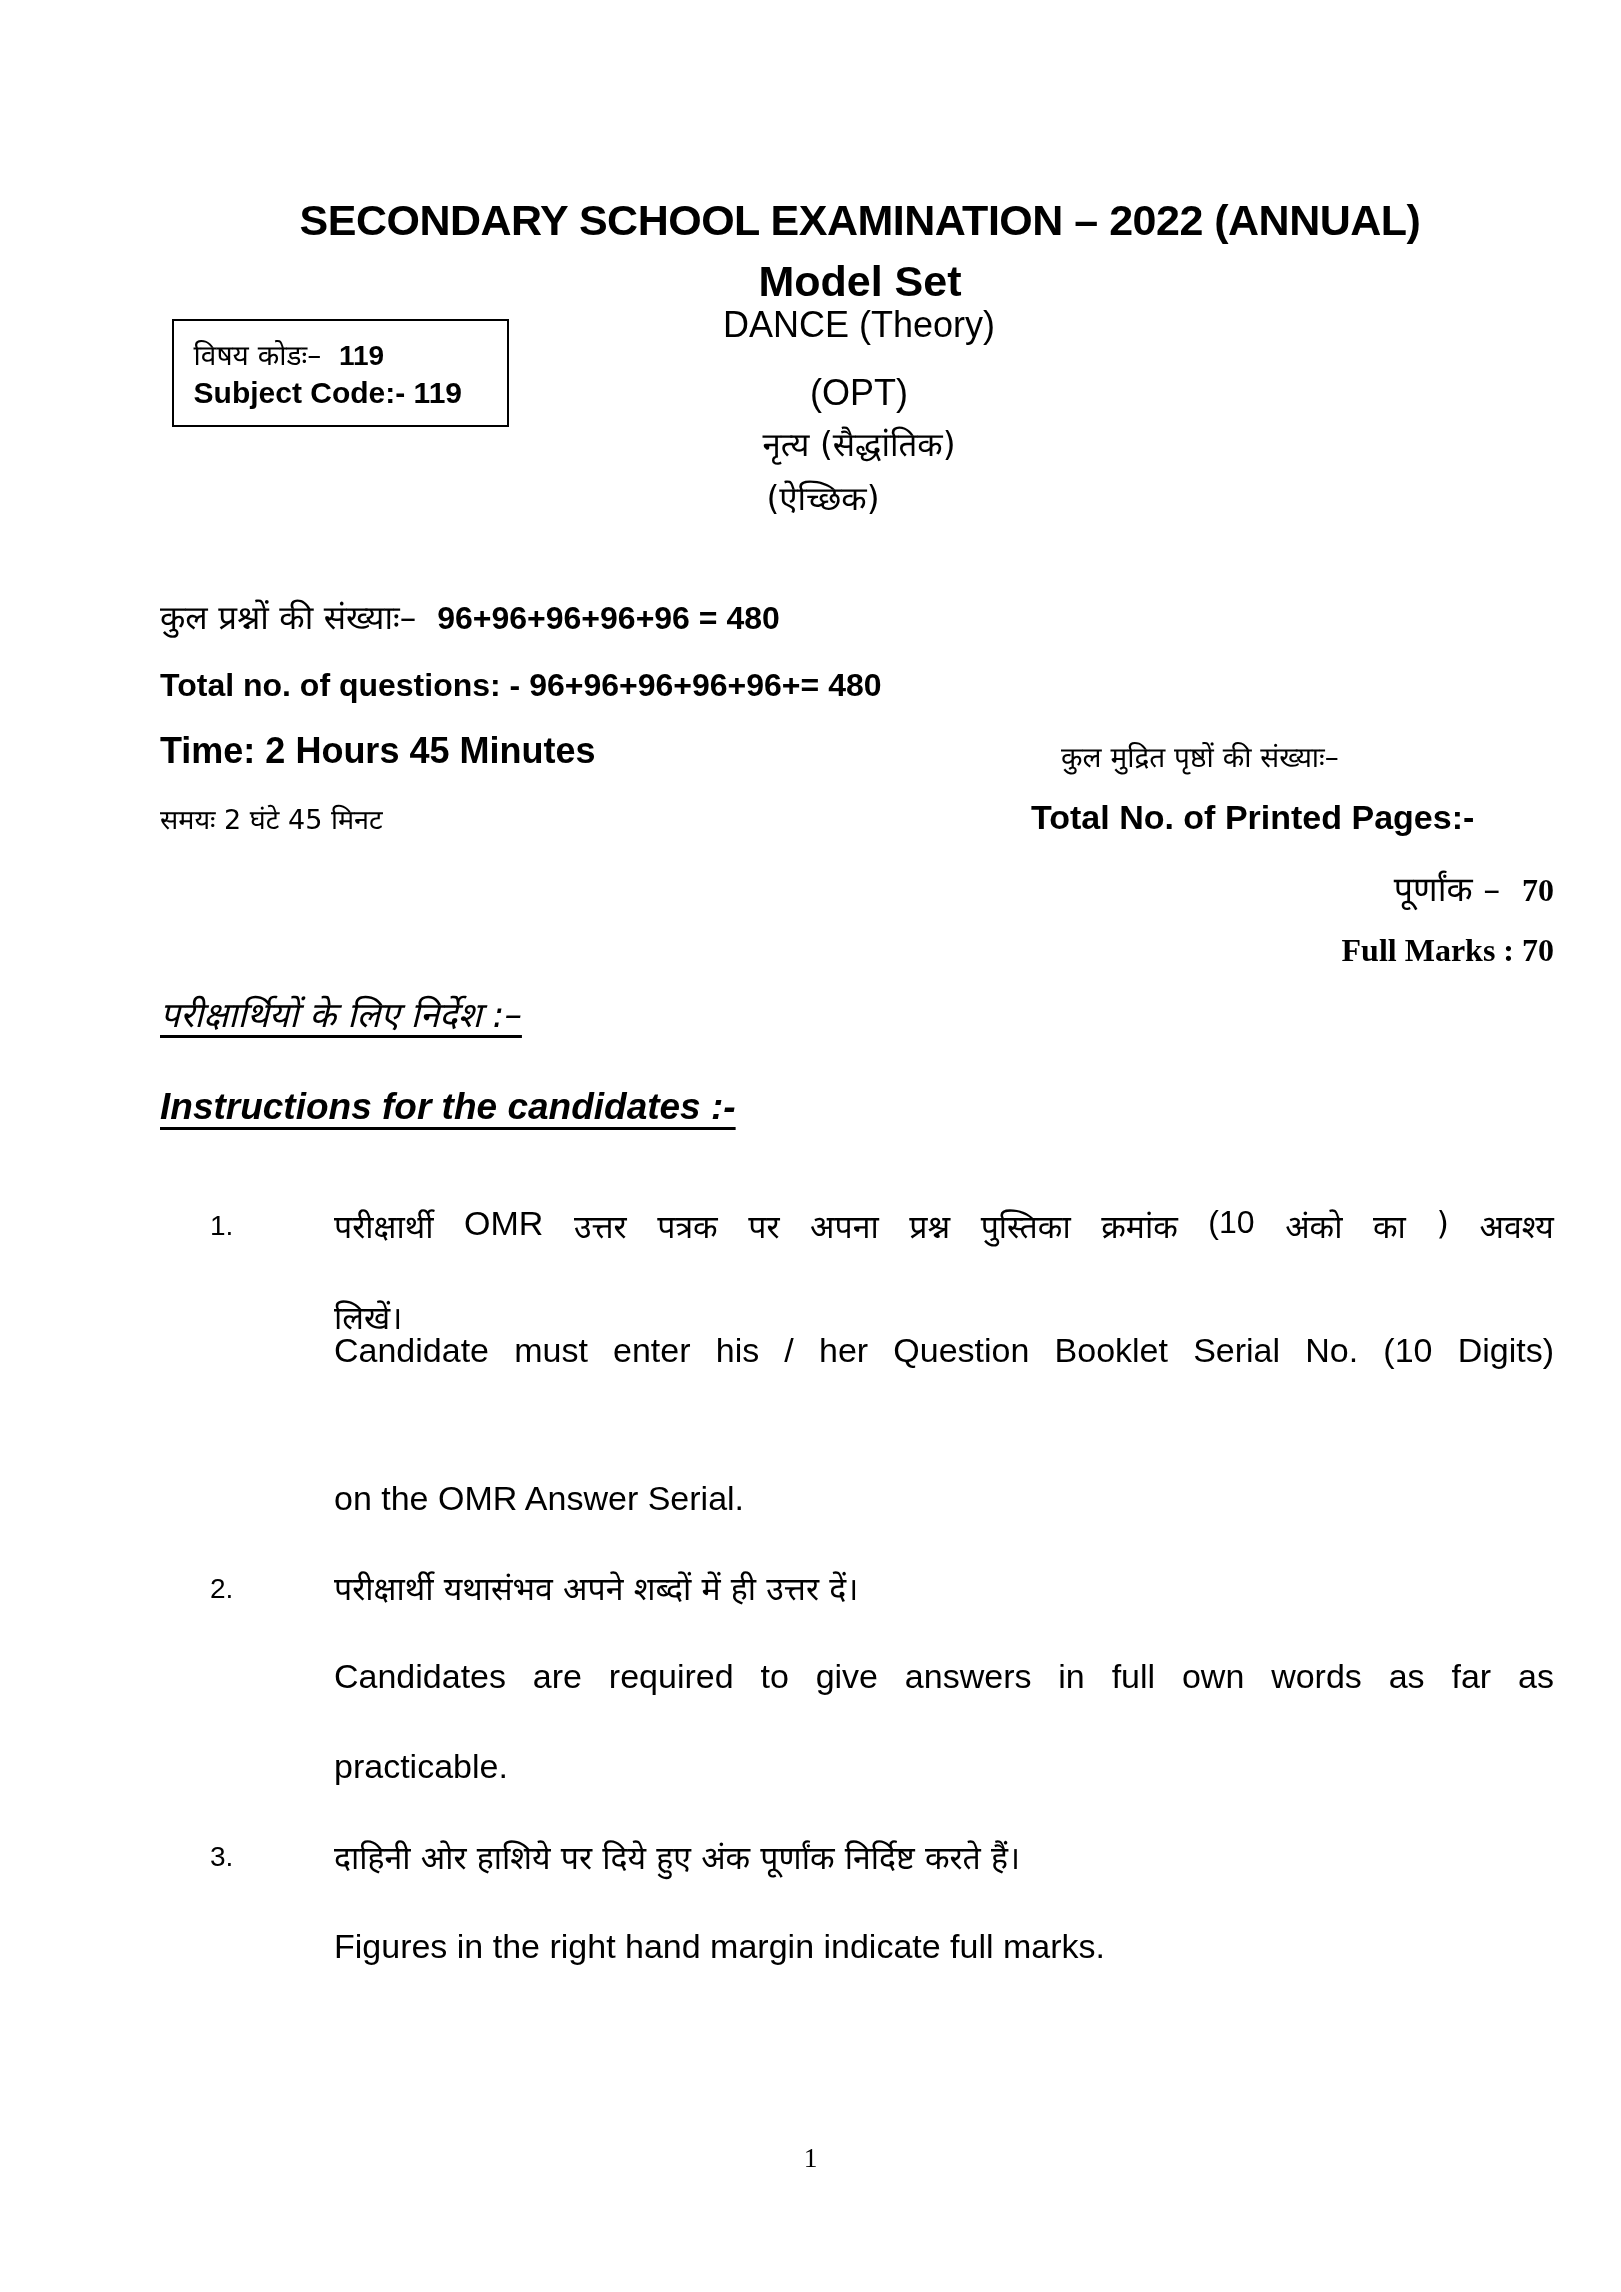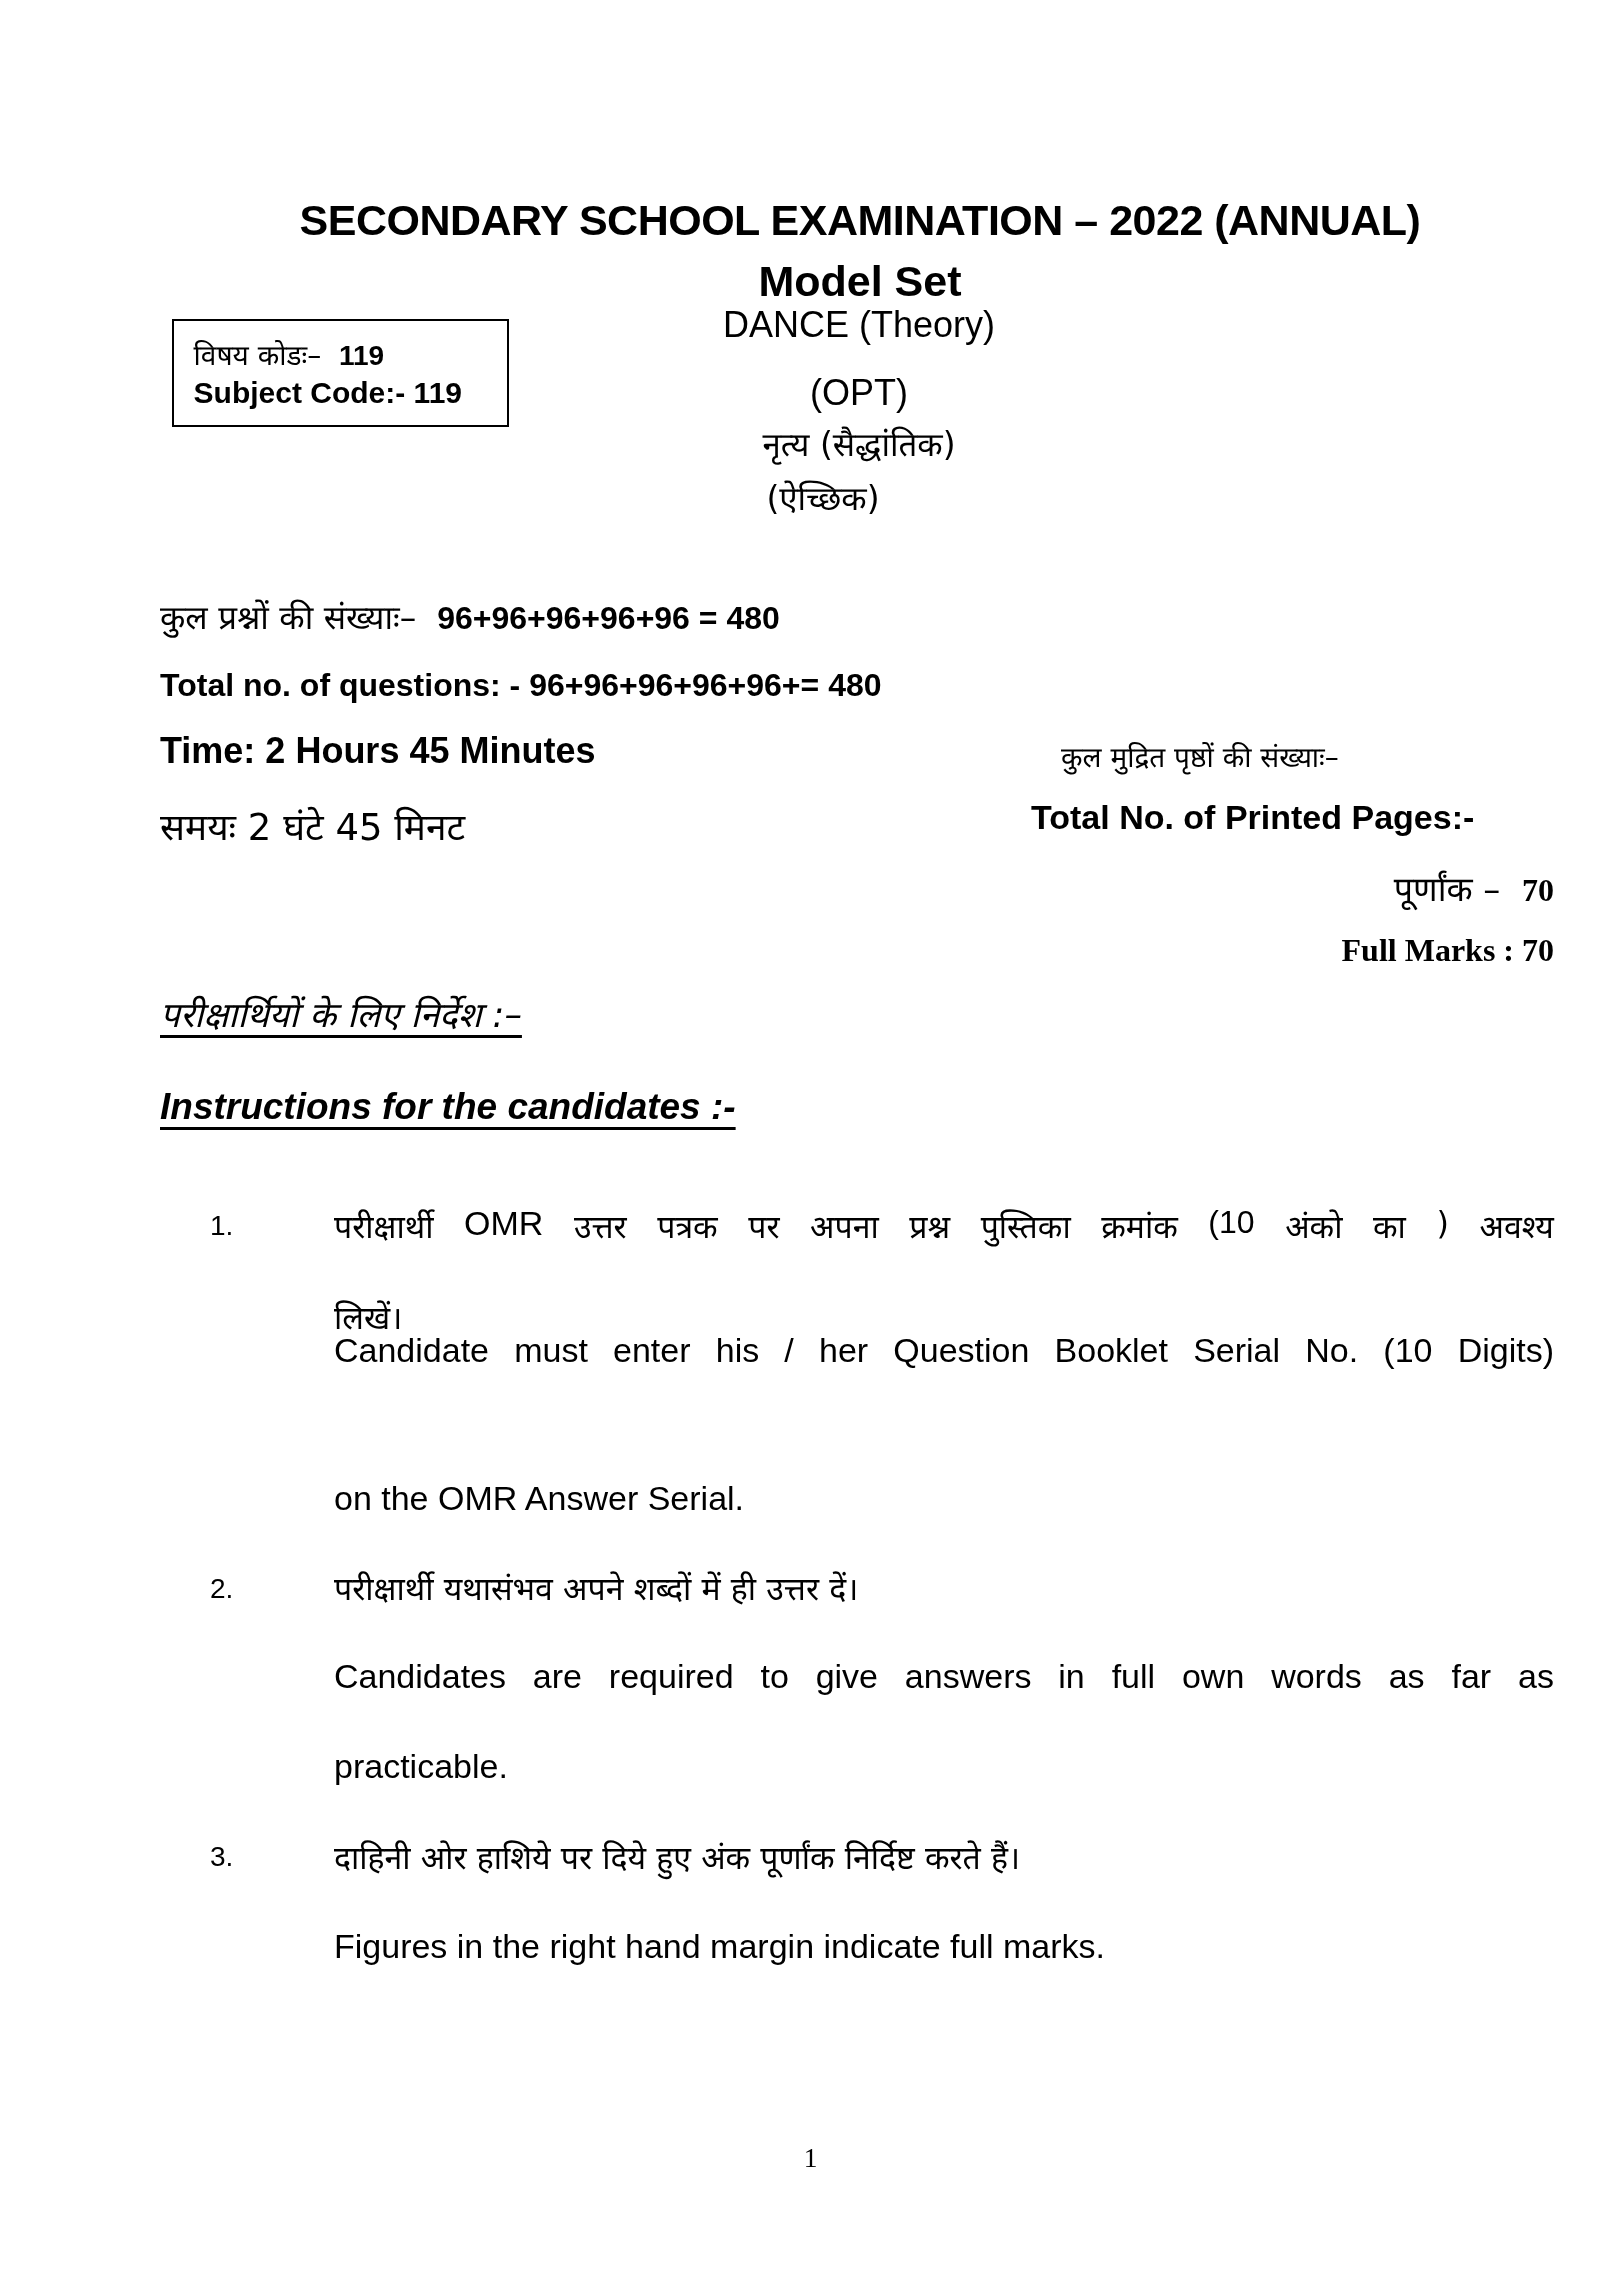--- a/index.html
+++ b/index.html
@@ -12,21 +12,21 @@
     .code-box { left:172px; top:319px; width:337px; height:108px; border:2.9px solid #000; box-sizing:border-box; }
     .code-box .l1 { position:absolute; left:19.6px; top:13.7px; font-size:28px; font-family:"DejaVu Sans", sans-serif; }
     .code-box .l1 b { font-family:"Liberation Sans", sans-serif; font-weight:bold; font-size:28px; }
     .code-box .l2 { position:absolute; left:19.6px; top:55px; font-size:30px; font-weight:bold; }
     .subj { font-size:36px; text-align:center; width:392px; left:663px; }
     .hi { font-family:"DejaVu Sans", sans-serif; }
     .q-hi { left:160px; top:594px; font-size:33px; }
     .q-hi .num { font-family:"Liberation Sans", sans-serif; font-weight:bold; font-size:32px; }
     .q-en { left:160px; top:667px; font-size:32px; font-weight:bold; }
     .time-en { left:160px; top:730px; font-size:36px; font-weight:bold; }
-    .time-hi { left:160px; top:800px; font-size:37px; }
+    .time-hi { left:160px; top:800px; font-size:27px; }
     .pages-hi { left:1061px; top:737px; font-size:28px; }
     .pages-en { left:1031px; top:798px; font-size:34px; font-weight:bold; }
     .marks-hi { right:67px; top:859px; font-size:34px; text-align:right;margin-top:6px; }
     .marks-hi .num { font-family:"Liberation Serif", serif; font-weight:bold; font-size:32px; }
     .marks-en { right:67px; top:932px; font-size:32px; font-weight:bold; font-family:"Liberation Serif", serif; }
     .instr-hi { left:160px; top:990px; font-size:35px; font-style:italic; text-decoration:underline; text-underline-offset:7.8px; text-decoration-thickness:2.9px; }
     .instr-en { left:160px; top:1086px; font-size:37px; font-style:italic; font-weight:bold; text-decoration:underline; text-underline-offset:7.8px; text-decoration-thickness:2.9px; }
     .num-label { left:210px; font-size:28px; }
     .body-text { left:334px; font-size:34px; }
     .body-hi { left:334px; font-size:32px; }

